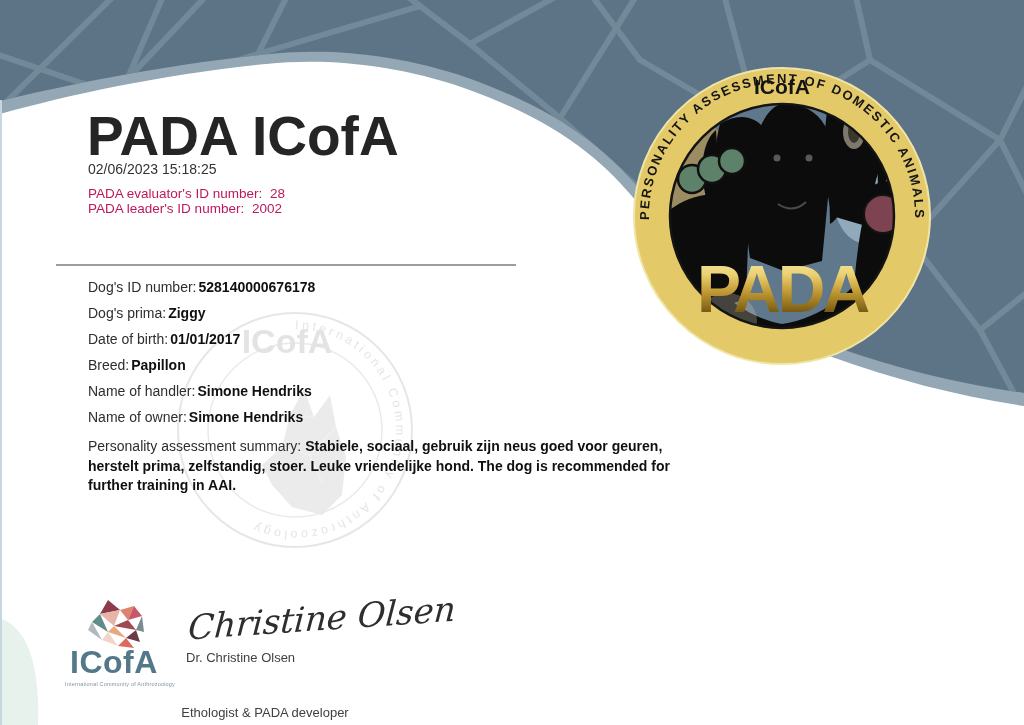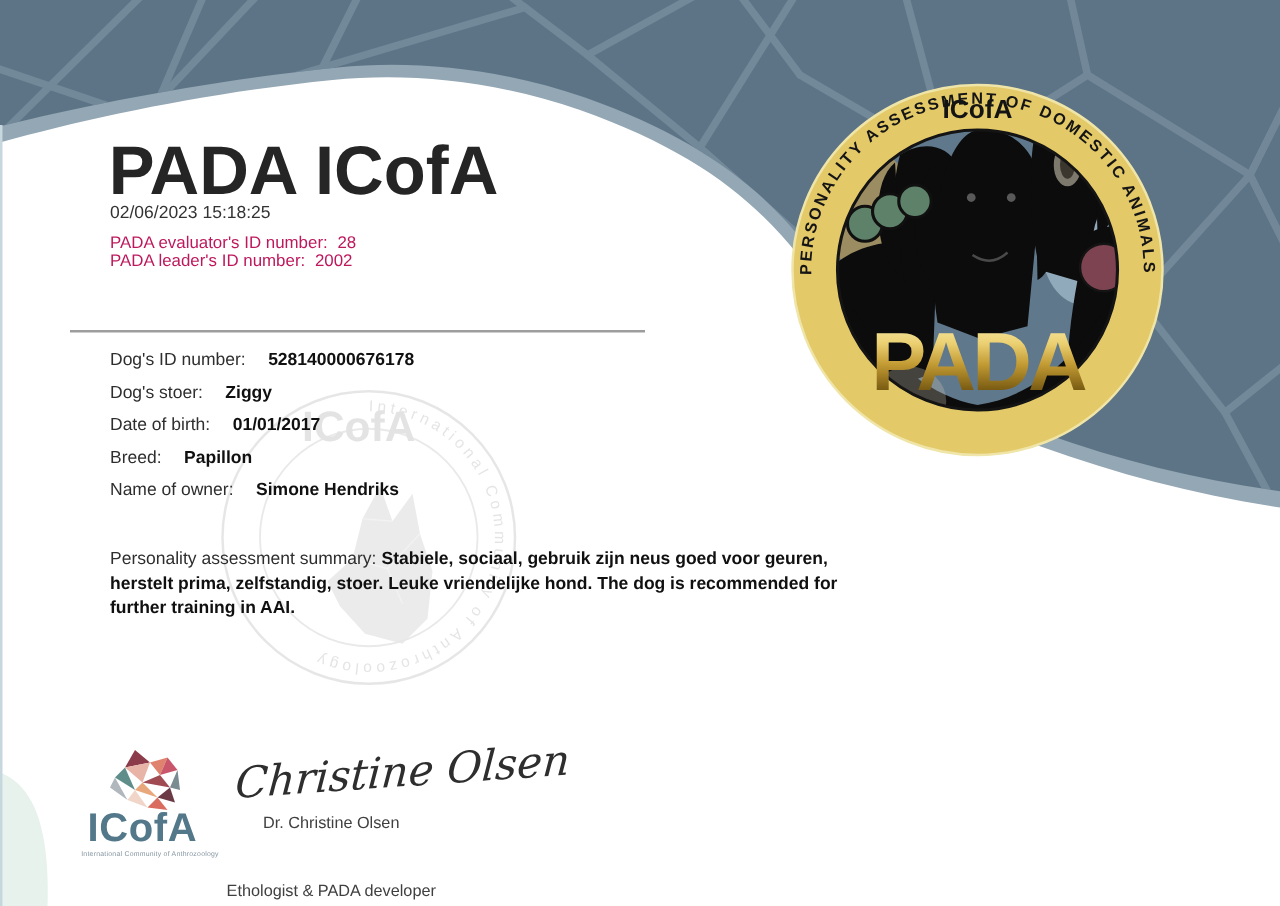--- a/index.html
+++ b/index.html
@@ -12,32 +12,32 @@
   
   #wm{position:absolute;left:170px;top:305px;width:250px;height:250px;z-index:1;opacity:.5;}
   
   #content{position:absolute;left:0;top:0;width:1024px;height:725px;z-index:2;}
   .title{left:87px;top:104px;font-size:55px;font-weight:bold;color:#252525;letter-spacing:0;}
   .date{left:88px;top:161px;font-size:14px;color:#333;}
   .ids{left:88px;top:186px;font-size:13.5px;line-height:15px;color:#be185d;}
   .sep{left:56px;top:264px;width:460px;height:2px;background:#9d9d9d;}
   .fields{left:88px;top:279px;font-size:14px;color:#2e2e2e;}
   .fields .row{height:16px;margin-bottom:10px;white-space:nowrap;}
-  .value{font-weight:bold;color:#101010;margin-left:18px;}
+  .value{font-weight:bold;color:#101010;margin-left:2px;}
   .summary{left:88px;top:437px;width:596px;font-size:14px;line-height:19.5px;color:#2e2e2e;}
   .summary .value{margin-left:4px;}
   
   #badge{position:absolute;left:632px;top:66px;width:300px;height:300px;z-index:3;}
   
   #footer-logo-head{position:absolute;left:80px;top:598px;width:72px;height:56px;z-index:2;}
   .logo-word{left:70px;top:644px;font-size:32px;font-weight:bold;color:#53788a;letter-spacing:.5px;z-index:2;}
   .logo-tagline{left:62px;top:681px;width:116px;text-align:center;font-size:5.5px;color:#8494a0;letter-spacing:.2px;z-index:2;}
   .sig-script{left:188px;top:598px;font-size:34px;font-family:"DejaVu Serif",serif;font-style:italic;
               color:#2e2e2e;transform:rotate(-4deg) skewX(-8deg);z-index:2;}
-  .sig-name{left:186px;top:650px;width:158px;text-align:center;font-size:13px;color:#404040;z-index:2;}
+  .sig-name{left:186px;top:650px;width:158px;font-size:13px;color:#404040;z-index:2;}
   .sig-title{left:174px;top:705px;width:182px;text-align:center;font-size:13px;color:#404040;z-index:2;}
 </style>
 </head>
 <body>
 
 <div id="canvas">
 
   <svg id="bg" viewBox="0 0 1024 725">
     <defs>
       <clipPath id="slateClip">
@@ -104,27 +104,30 @@
       </div>
     </div>
 
     <div class="abs sep"></div>
 
     <div class="abs fields">
       <div class="row">
         <span>Dog's ID number:</span><span class="value">528140000676178</span>
       </div>
       <div class="row">
-        <span>Dog's stoer:</span><span class="value">Ziggy</span>
+        <span>Dog's prima:</span><span class="value">Ziggy</span>
       </div>
       <div class="row">
         <span>Date of birth:</span><span class="value">01/01/2017</span>
       </div>
       <div class="row">
         <span>Breed:</span><span class="value">Papillon</span>
+      </div>
+      <div class="row">
+        <span>Name of handler:</span><span class="value">Simone Hendriks</span>
       </div>
       <div class="row">
         <span>Name of owner:</span><span class="value">Simone Hendriks</span>
       </div>
     </div>
 
     <div class="abs summary">
       <span>Personality assessment summary:</span><span class="value">Stabiele, sociaal, gebruik zijn neus goed voor geuren, herstelt prima, zelfstandig, stoer. Leuke vriendelijke hond. The dog is recommended for further training in AAI.</span>
     </div>
   </div>

